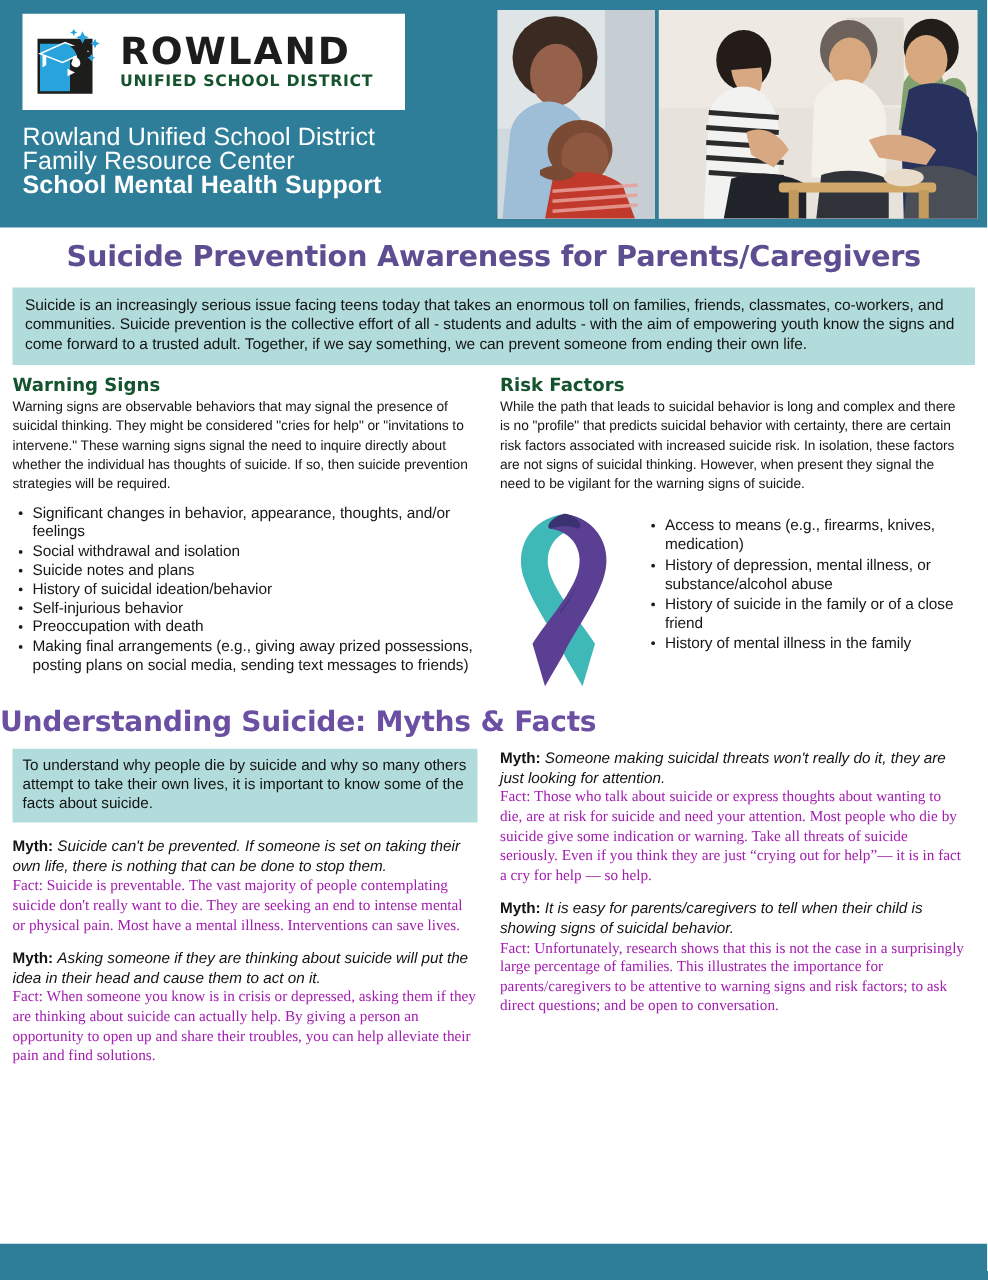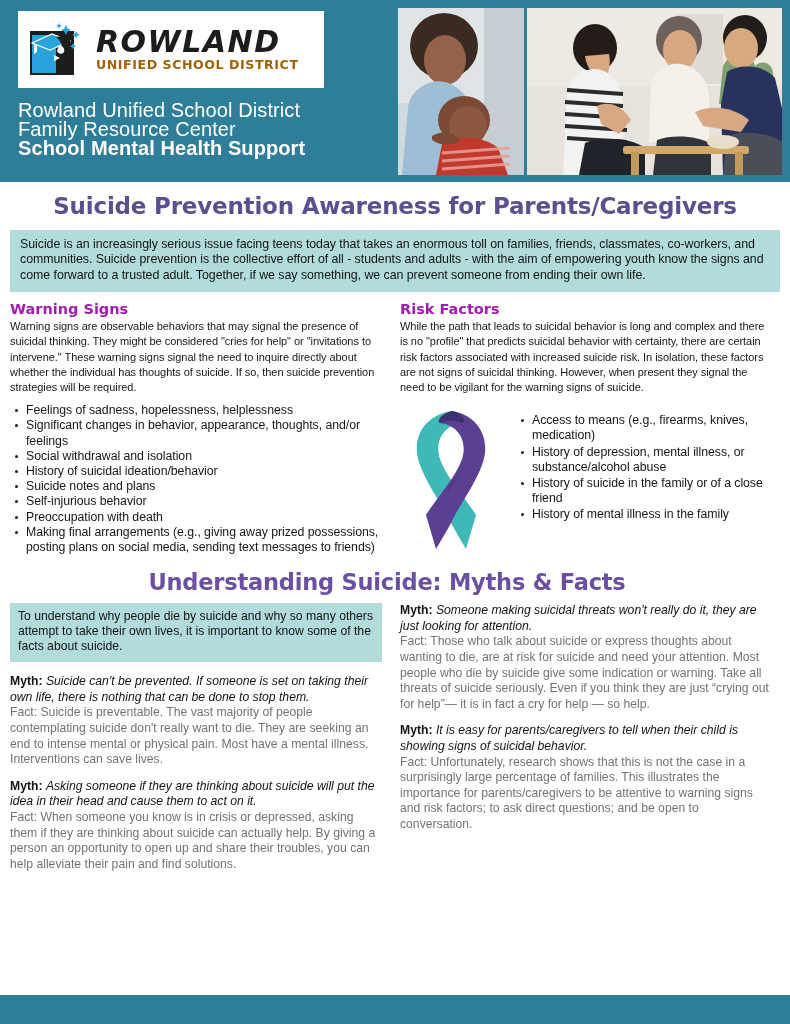--- a/index.html
+++ b/index.html
@@ -48,28 +48,27 @@
     margin-left: 8px;
     line-height: 1;
   }
   .logo-word {
     font-family: "DejaVu Sans", sans-serif;
     font-weight: 700;
     font-size: 30px;
     letter-spacing: 1.5px;
     color: #1c1c1c;
     display: block;
-    font-style: italic;
   }
   .logo-sub {
     font-family: "DejaVu Sans", sans-serif;
     font-weight: 700;
     font-size: 12.6px;
     letter-spacing: 0.55px;
-    color: #a16207;
+    color: #14532d;
     display: block;
     margin-top: 2px;
   }
   .header-lines {
     margin-top: 13px;
     color: #ffffff;
   }
   .header-lines div {
     font-size: 20px;
     line-height: 19px;
@@ -127,21 +126,21 @@
   .cols {
     display: flex;
     padding: 9px 10px 0 10px;
     gap: 18px;
   }
   .col { width: 372px; }
   .sec-head {
     font-family: "DejaVu Sans", sans-serif;
     font-weight: 700;
     font-size: 14.5px;
-    color: #a21caf;
+    color: #14532d;
     margin-bottom: 2px;
   }
   .sec-body {
     font-size: 11px;
     line-height: 15.2px;
     color: #161616;
     letter-spacing: -0.05px;
   }
   ul.bullets {
     list-style: none;
@@ -177,21 +176,20 @@
     flex: 0 0 100px;
     width: 100px;
     height: 148px;
     position: relative;
   }
   .risk-list { flex: 1; padding-top: 2px; }
   .risk-list ul.bullets li { margin-bottom: 1px; }
 
   
   .myths-title-band {
-    text-align: center;
     padding: 14px 16px 8px 0;
   }
   .myths-title {
     font-family: "DejaVu Sans", sans-serif;
     font-weight: 700;
     font-size: 22.5px;
     color: #6a4fa3;
     letter-spacing: -0.2px;
   }
   .myth-cols {
@@ -212,21 +210,22 @@
   .mf .myth {
     font-size: 12.2px;
     line-height: 15.6px;
     color: #131313;
   }
   .mf .myth .lbl { font-weight: 700; font-style: normal; }
   .mf .myth .q { font-style: italic; }
   .mf .fact {
     font-size: 12.2px;
     line-height: 15.6px;
-    color: #737373;
+    color: #a21caf;
+    font-family: Liberation Serif, serif;
   }
 
   
   .footer-band {
     position: absolute;
     left: 0;
     bottom: 0;
     width: 790px;
     height: 29px;
     background: #2e7d99;
@@ -334,25 +333,24 @@
   <div class="intro-band">
     <p>Suicide is an increasingly serious issue facing teens today that takes an enormous toll on families, friends, classmates, co-workers, and communities. Suicide prevention is the collective effort of all - students and adults - with the aim of empowering youth know the signs and come forward to a trusted adult. Together, if we say something, we can prevent someone from ending their own life.</p>
   </div>
 
   <div class="cols">
 
     <div class="col">
       <div class="sec-head">Warning Signs</div>
       <div class="sec-body">Warning signs are observable behaviors that may signal the presence of suicidal thinking. They might be considered "cries for help" or "invitations to intervene." These warning signs signal the need to inquire directly about whether the individual has thoughts of suicide. If so, then suicide prevention strategies will be required.</div>
       <ul class="bullets">
-        <li>Feelings of sadness, hopelessness, helplessness</li>
         <li>Significant changes in behavior, appearance, thoughts, and/or feelings</li>
         <li>Social withdrawal and isolation</li>
+        <li>Suicide notes and plans</li>
         <li>History of suicidal ideation/behavior</li>
-        <li>Suicide notes and plans</li>
         <li>Self-injurious behavior</li>
         <li>Preoccupation with death</li>
         <li>Making final arrangements (e.g., giving away prized possessions, posting plans on social media, sending text messages to friends)</li>
       </ul>
     </div>
 
     <div class="col">
       <div class="sec-head">Risk Factors</div>
       <div class="sec-body">While the path that leads to suicidal behavior is long and complex and there is no "profile" that predicts suicidal behavior with certainty, there are certain risk factors associated with increased suicide risk. In isolation, these factors are not signs of suicidal thinking. However, when present they signal the need to be vigilant for the warning signs of suicide.</div>
 

